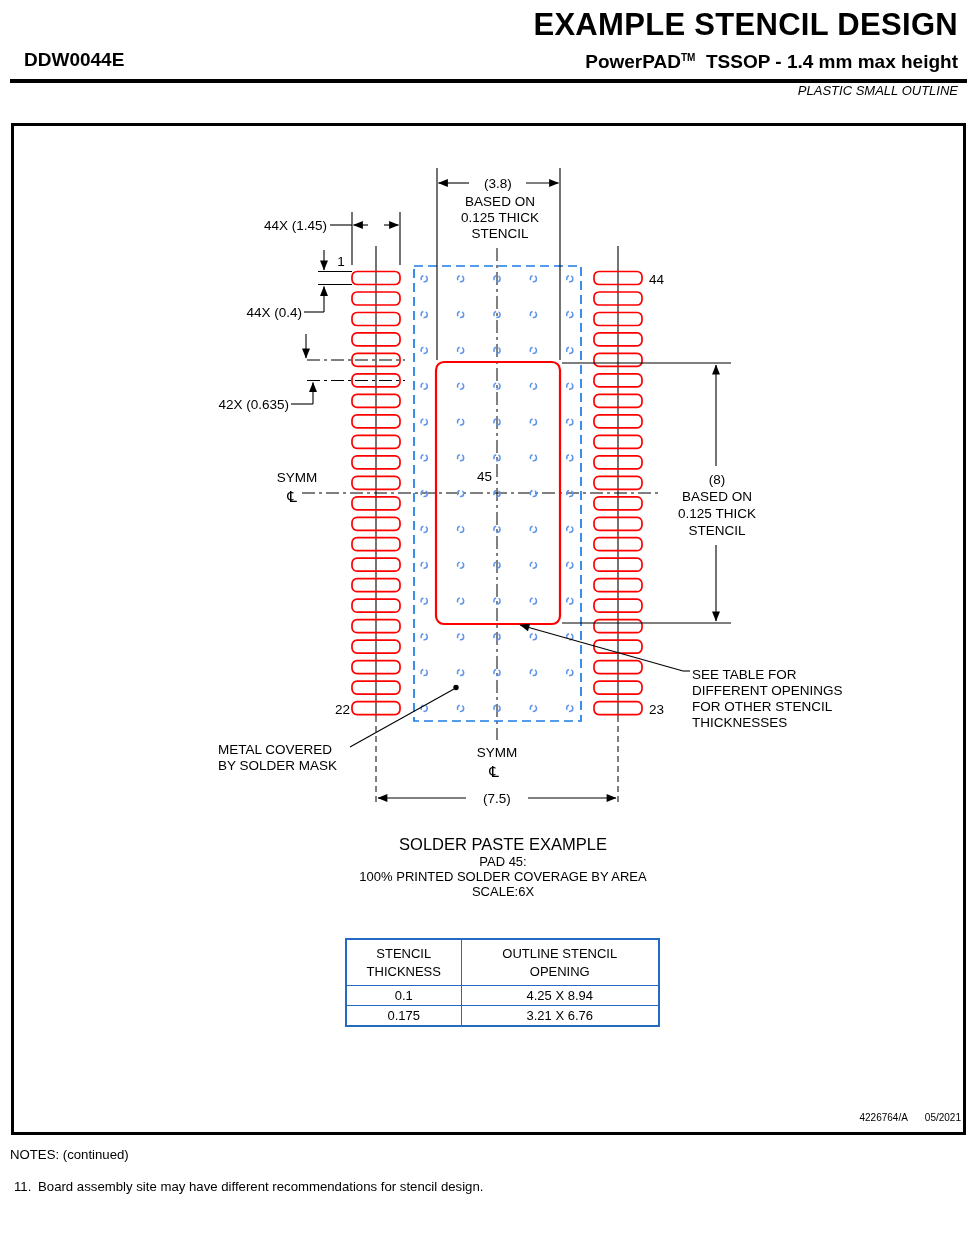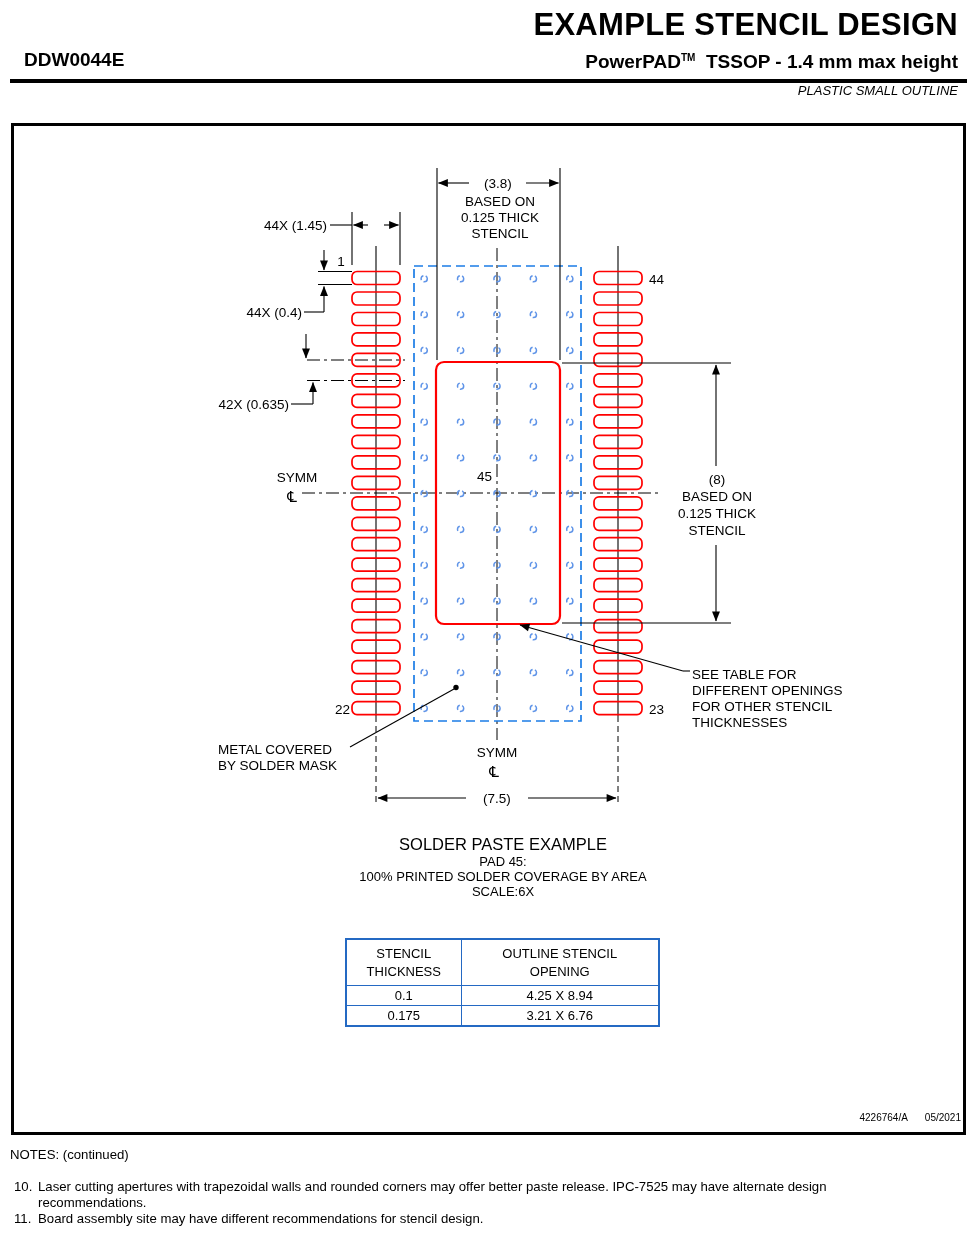--- a/index.html
+++ b/index.html
@@ -318,20 +318,16 @@
 
 <div class="abs foot" style="top:1112px;right:16px;">
   <span>4226764/A</span>
   <span style="display:inline-block;width:12px;"></span>
   <span>05/2021</span>
 </div>
 
 <div class="abs notes-head" style="left:10px;top:1147px;">NOTES: (continued)</div>
 <div class="abs" style="left:12px;top:1179px;width:912px;">
   <div class="note">
-    <span class="num">10.</span>
-    <span>Laser cutting apertures with trapezoidal walls and rounded corners may offer better paste release. IPC-7525 may have alternate design recommendations.</span>
-  </div>
-  <div class="note">
     <span class="num">11.</span>
     <span>Board assembly site may have different recommendations for stencil design.</span>
   </div>
 </div>
 
 </body></html>

